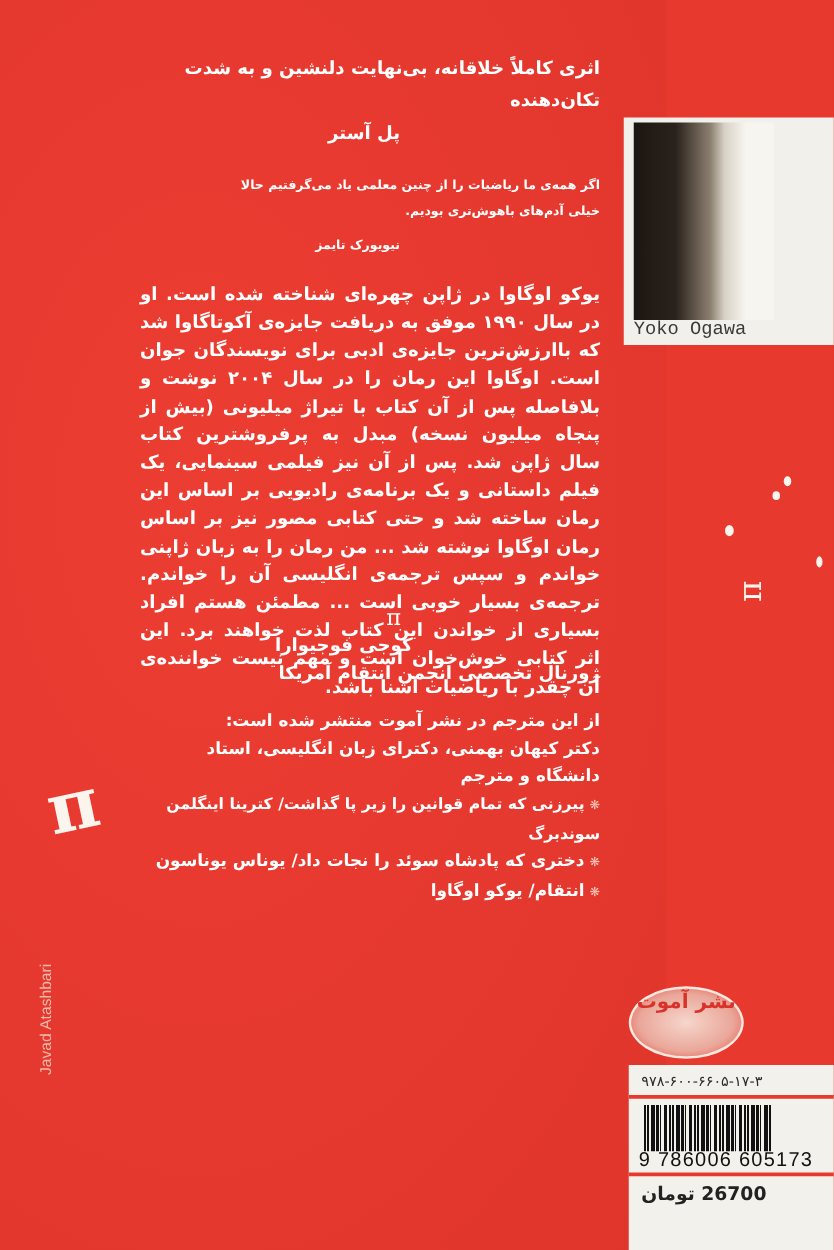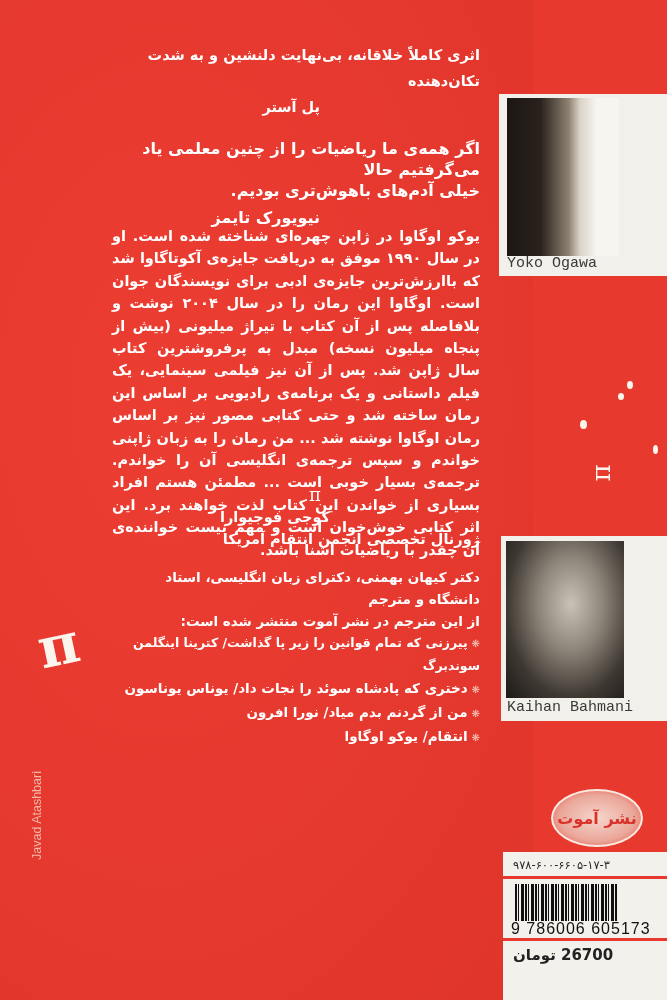--- a/index.html
+++ b/index.html
@@ -4,21 +4,21 @@
 <style>
   html, body { margin:0; padding:0; }
   body { width:667px; height:1000px; overflow:hidden; background:#e8392f; position:relative;
          font-family:"DejaVu Sans", sans-serif; }
   .cover { position:absolute; left:0; top:0; width:533px; height:1000px;
            background: radial-gradient(ellipse at 30% 40%, #ec3d32 0%, #e5382e 60%, #df352b 100%); }
   .rtl { direction:rtl; text-align:right; color:#fff; }
   .block { position:absolute; }
   .q1 { left:115px; top:42px; width:365px; font-size:14.5px; font-weight:bold; line-height:26px; }
   .q1 .attrib { padding-right:160px; }
-  .q2 { left:115px; top:138px; width:365px; font-size:16px; font-weight:bold; line-height:21px; }
+  .q2 { left:115px; top:138px; width:365px; font-size:10px; font-weight:bold; line-height:21px; }
   .q2 .attrib { padding-right:160px; margin-top:6px; }
   .q3 { left:112px; top:225px; width:368px; font-size:14.5px; font-weight:bold; line-height:22.4px; text-align:justify; text-align-last:right; }
   .q3-sig { left:115px; top:506px; width:365px; font-size:14.5px; font-weight:bold; line-height:22px; }
   .q3-sig .name { padding-right:150px; }
   .pi-small { position:absolute; left:309px; top:484px; color:#fff; font-family:"DejaVu Serif", serif; font-size:18px; }
   .tr { left:110px; top:566px; width:370px; font-size:13.5px; font-weight:bold; line-height:22px; }
   .tr .b { font-size:12.5px; }
   .star { color:#f9c7b8; font-size:10px; margin-left:4px; }
   .photo-box { position:absolute; background:#f2f0ea;margin-top:28px; }
   .photo { position:absolute; background:linear-gradient(160deg,#3a332c 0%,#6b6158 35%,#cfc7bb 70%,#f0ece4 100%); }
@@ -31,21 +31,21 @@
   .kaihan-photo { left:5px; top:5px; width:118px; height:157px;
       background: radial-gradient(ellipse at 55% 40%, #c9c2b7 0%, #8d857a 35%, #3e3832 70%, #1d1915 100%); }
   .kaihan-caption { left:6px; top:163px; }
   .pi-big { position:absolute; left:38px; top:612px; color:#fbf5ee; font-family:"DejaVu Serif", serif; font-size:56px; font-weight:bold; transform:rotate(-12deg); }
   .pi-right { position:absolute; left:592px; top:458px; color:#fbf5ee; font-family:"DejaVu Serif", serif; font-size:26px; transform:rotate(-90deg); }
   .dot { position:absolute; background:#fbf5ee; border-radius:50%; }
   .credit { position:absolute; left:30px; top:860px; transform-origin:left top; transform:rotate(-90deg);
             color:#f2b8a8; font-family:"Liberation Sans", sans-serif; font-size:12.5px; white-space:nowrap; }
   .logo { position:absolute; left:503px; top:789px; width:88px; height:54px; border-radius:50%;
           border:2px solid #fbe9e0; background:radial-gradient(ellipse,#f6d6cc 0%,#eaa79a 60%,#e5473c 100%);
-          display:flex; align-items:center; justify-content:center; color:#d8322a; font-weight:bold; font-size:16px;margin-left:48px; }
+          display:flex; align-items:flex-start; justify-content:center; color:#d8322a; font-weight:bold; font-size:16px; }
   .isbn-panel { position:absolute; left:503px; top:852px; width:164px; height:148px; background:#f3f1ec; }
   .isbn-text { position:absolute; left:10px; top:6px; font-size:11.5px; color:#2b2b2b; }
   .divider { position:absolute; left:0; width:164px; height:3px; background:#e8392f; }
   .barcode { position:absolute; left:12px; top:32px; width:102px; height:37px;
      background: repeating-linear-gradient(90deg,#111 0 2px,#f3f1ec 2px 3px,#111 3px 4px,#f3f1ec 4px 6px,#111 6px 9px,#f3f1ec 9px 10px); }
   .barcode-num { position:absolute; left:8px; top:68px; font-family:"Liberation Sans", sans-serif; font-size:16px; color:#111; letter-spacing:1px; }
   .price { position:absolute; left:10px; top:94px; font-size:15px; font-weight:bold; color:#222; direction:rtl; }
 </style>
 </head>
 <body>
@@ -66,37 +66,32 @@
   <div class="block rtl q3">یوکو اوگاوا در ژاپن چهره‌ای شناخته شده است. او در سال ۱۹۹۰ موفق به دریافت جایزه‌ی آکوتاگاوا شد که باارزش‌ترین جایزه‌ی ادبی برای نویسندگان جوان است. اوگاوا این رمان را در سال ۲۰۰۴ نوشت و بلافاصله پس از آن کتاب با تیراژ میلیونی (بیش از پنجاه میلیون نسخه) مبدل به پرفروشترین کتاب سال ژاپن شد. پس از آن نیز فیلمی سینمایی، یک فیلم داستانی و یک برنامه‌ی رادیویی بر اساس این رمان ساخته شد و حتی کتابی مصور نیز بر اساس رمان اوگاوا نوشته شد ... من رمان را به زبان ژاپنی خواندم و سپس ترجمه‌ی انگلیسی آن را خواندم. ترجمه‌ی بسیار خوبی است ... مطمئن هستم افراد بسیاری از خواندن این کتاب لذت خواهند برد. این اثر کتابی خوش‌خوان است و مهم نیست خواننده‌ی آن چقدر با ریاضیات آشنا باشد.</div>
 
   <div class="pi-small">π</div>
 
   <div class="block rtl q3-sig">
     <div class="name">کوجی فوجیوارا</div>
     <div>ژورنال تخصصی انجمن انتقام آمریکا</div>
   </div>
 
   <div class="block rtl tr">
+    <div>از این مترجم در نشر آموت منتشر شده است:</div>
     <div>دکتر کیهان بهمنی، دکترای زبان انگلیسی، استاد دانشگاه و مترجم</div>
-    <div>از این مترجم در نشر آموت منتشر شده است:</div>
     <div class="b"><span class="star">❋</span><span>پیرزنی که تمام قوانین را زیر پا گذاشت/ کترینا اینگلمن سوندبرگ</span></div>
     <div><span class="star">❋</span><span>دختری که پادشاه سوئد را نجات داد/ یوناس یوناسون</span></div>
-    <div><span class="star">❋</span><span>من از گردنم بدم میاد/ نورا افرون</span></div>
     <div><span class="star">❋</span><span>انتقام/ یوکو اوگاوا</span></div>
   </div>
 
   <div class="photo-box yoko-box">
     <div class="photo yoko-photo"></div>
     <div class="photo-caption yoko-caption">Yoko Ogawa</div>
   </div>
 
-  <div class="photo-box kaihan-box">
-    <div class="photo kaihan-photo"></div>
-    <div class="photo-caption kaihan-caption">Kaihan Bahmani</div>
-  </div>
 
   <div class="pi-big">π</div>
   <div class="pi-right">π</div>
   <div class="dot" style="left:627px;top:381px;width:6px;height:8px;"></div>
   <div class="dot" style="left:618px;top:393px;width:6px;height:7px;"></div>
   <div class="dot" style="left:580px;top:420px;width:7px;height:9px;"></div>
   <div class="dot" style="left:653px;top:445px;width:5px;height:9px;"></div>
 
   <div class="credit">Javad Atashbari</div>
 

